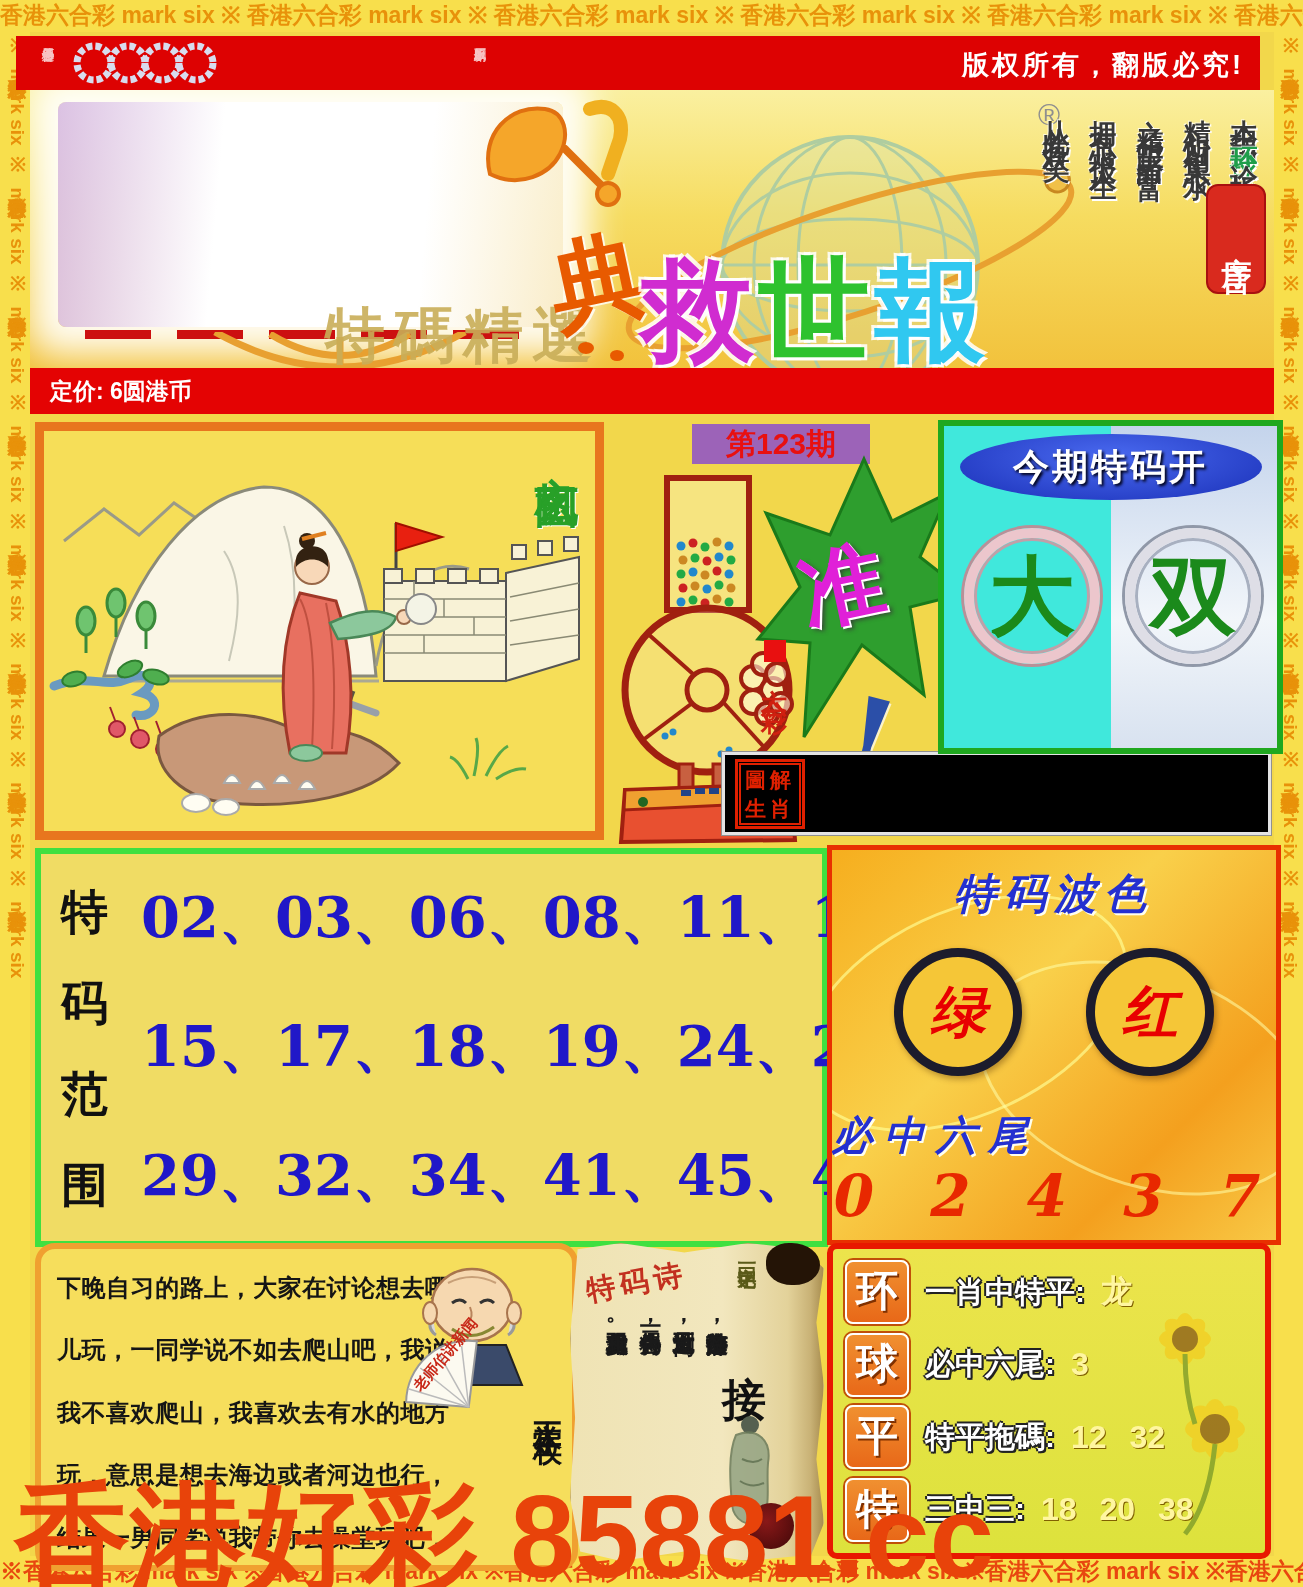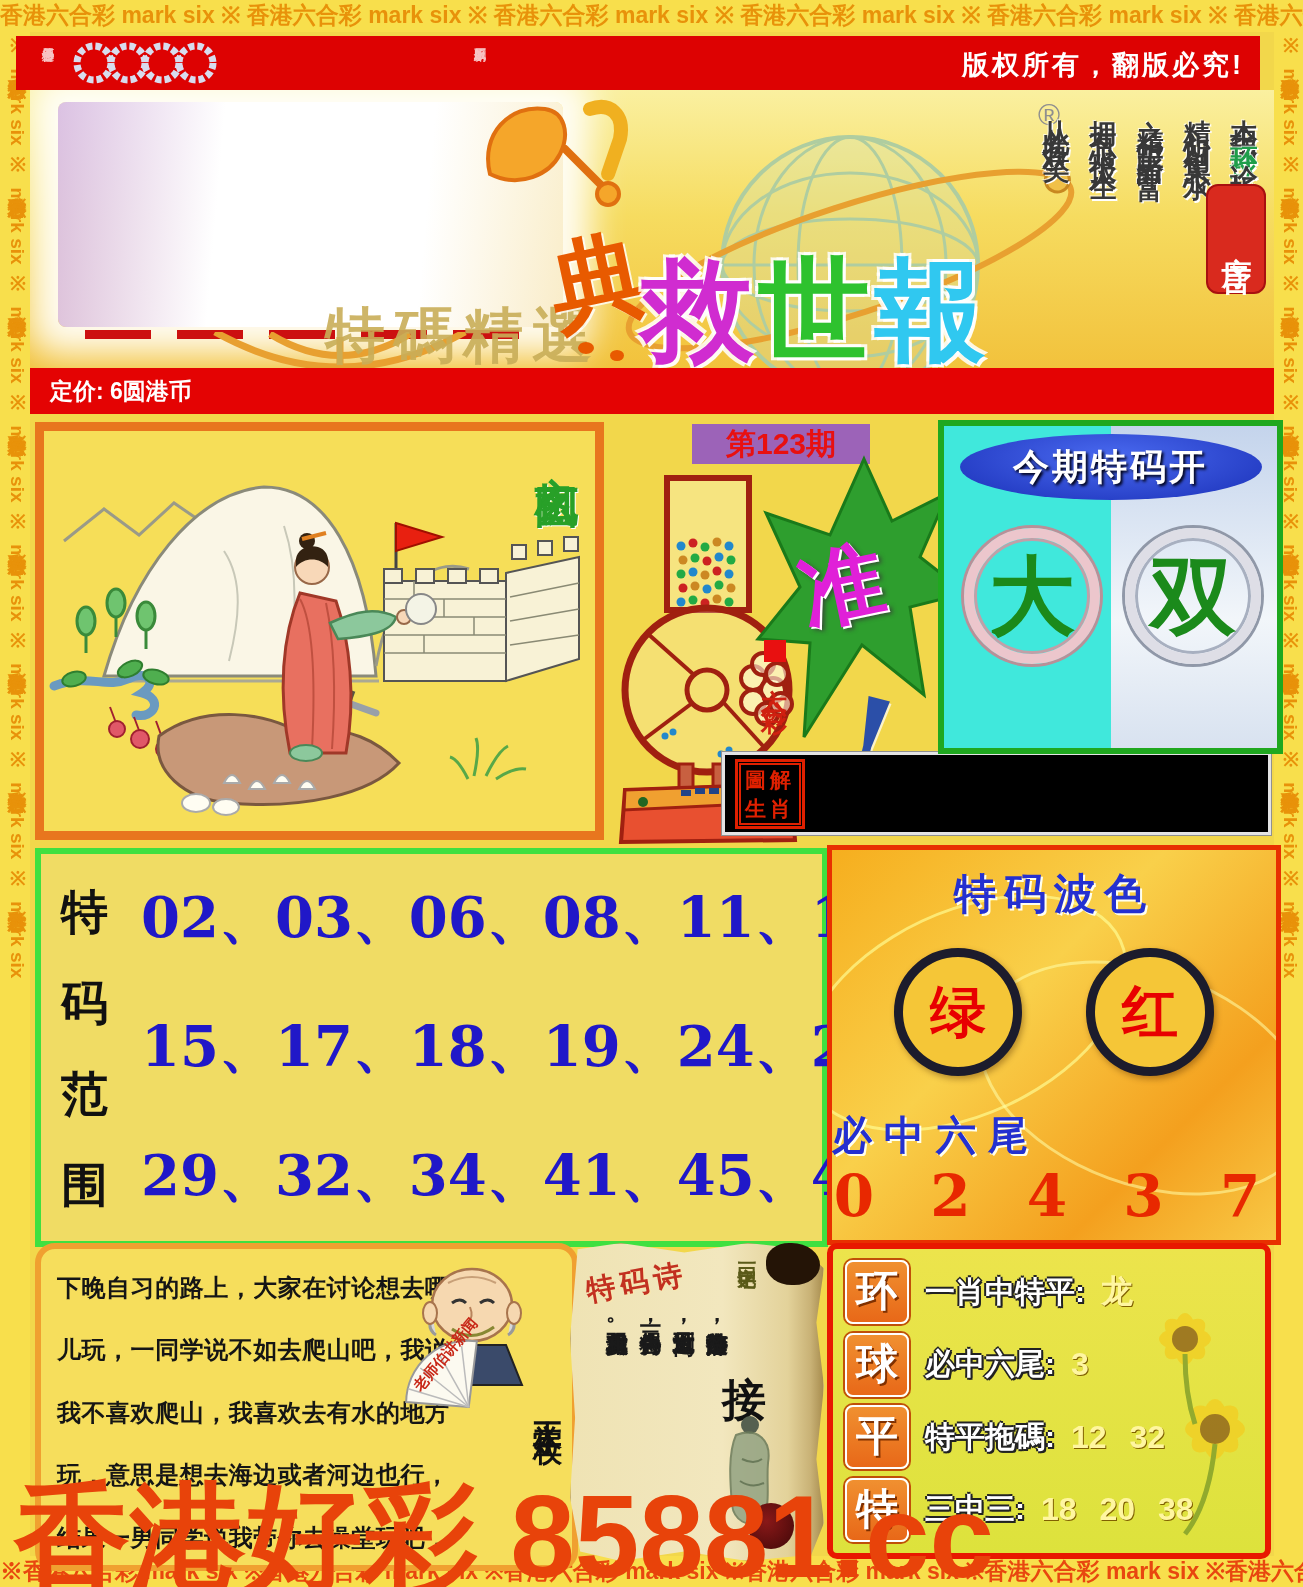--- a/index.html
+++ b/index.html
@@ -89,21 +89,21 @@
     box-shadow:0 0 0 3px #9098A8,inset 0 0 0 3px #A8B0C0;display:flex;align-items:center;justify-content:center;}
   .bigchar{font-size:86px;font-weight:bold;color:#1B8A1B;line-height:1;}
   
   .range{left:35px;top:848px;width:781px;height:387px;border:6px solid #3FE040;background:#F0DC64;box-sizing:content-box;}
   .rlabel{left:20px;top:34px;height:320px;display:flex;flex-direction:column;justify-content:space-between;}
   .rlabel div{font-size:47px;font-weight:bold;color:#111;line-height:1;}
   .rrows{left:100px;right:10px;top:0;height:100%;display:flex;flex-direction:column;justify-content:space-around;}
   .rrows div{font-size:56px;color:#2018C8;font-weight:bold;font-family:"DejaVu Serif",serif;white-space:nowrap;}
   
   .wave{left:827px;top:845px;width:444px;height:390px;border:5px solid #E83000;overflow:hidden;
-    background:linear-gradient(135deg,#F6AE1E 0%,#F9D04A 40%,#F4A01E 75%,#F8C845 100%);}
+    background:linear-gradient(135deg,#F6AE1E 0%,#F9D04A 40%,#F4A01E 75%,#F8C845 100%);font-style:italic;}
   .swirl1{left:-40px;top:60px;width:340px;height:200px;border:3px solid rgba(255,255,150,.65);
     border-radius:50%;transform:rotate(-25deg);}
   .swirl2{left:140px;top:120px;width:340px;height:210px;border:3px solid rgba(255,255,170,.55);
     border-radius:50%;transform:rotate(20deg);}
   .wtitle{top:16px;width:100%;text-align:center;font-size:42px;color:#2430D0;font-weight:bold;
     letter-spacing:8px;text-shadow:2px 2px 0 #FFE;}
   .wcirc{width:110px;height:110px;border-radius:50%;border:9px solid #1C1C2C;background:#F5C637;
     display:flex;align-items:center;justify-content:center;box-shadow:2px 3px 6px rgba(80,40,0,.4);}
   .wcircL{left:62px;top:98px;} .wcircR{right:62px;top:98px;}
   .wchar{font-size:56px;font-weight:bold;color:#E80000;line-height:1;}

